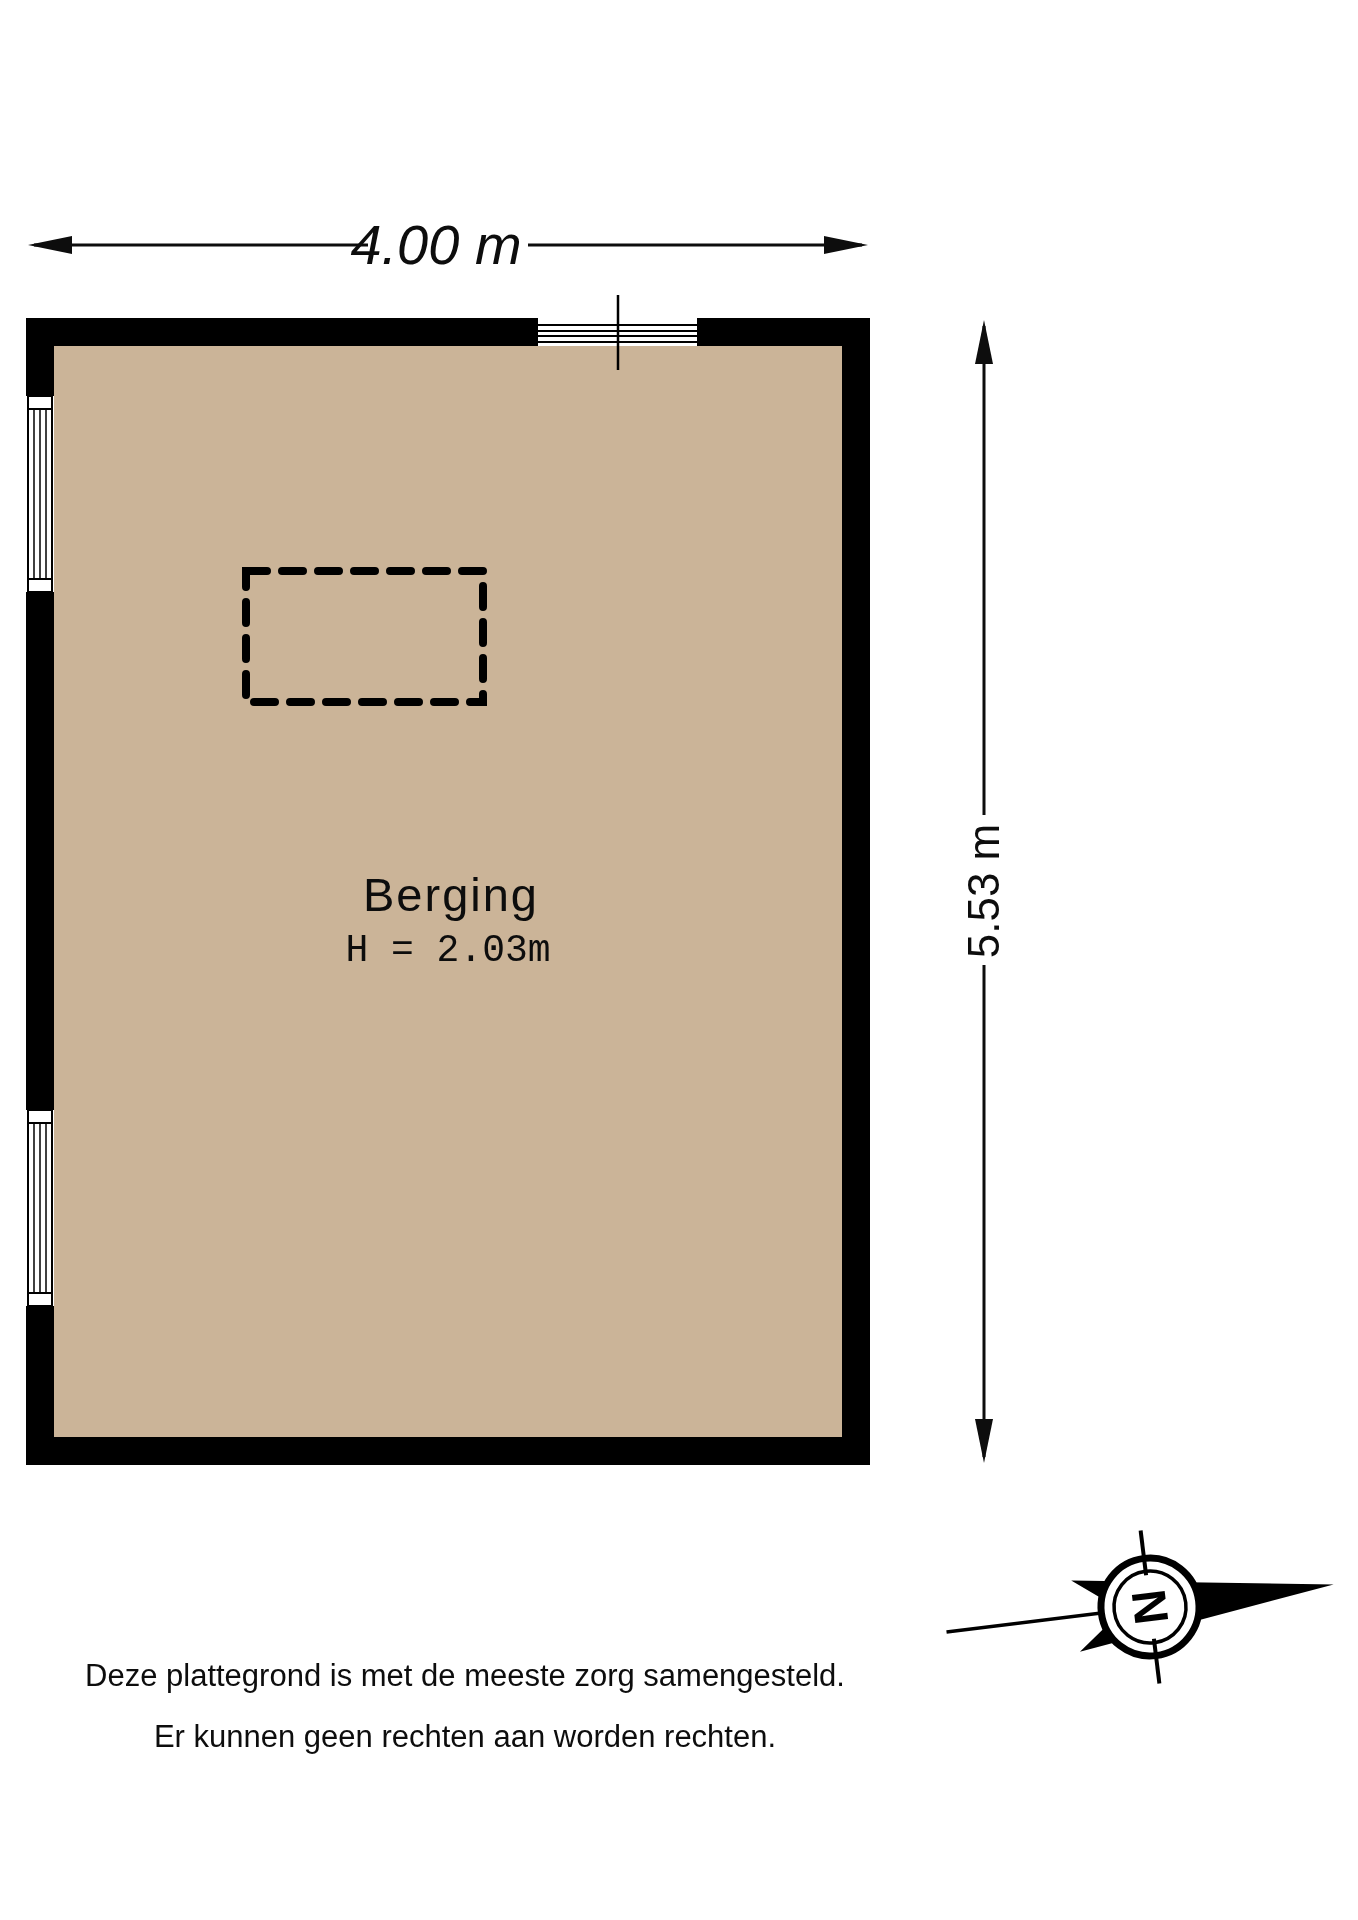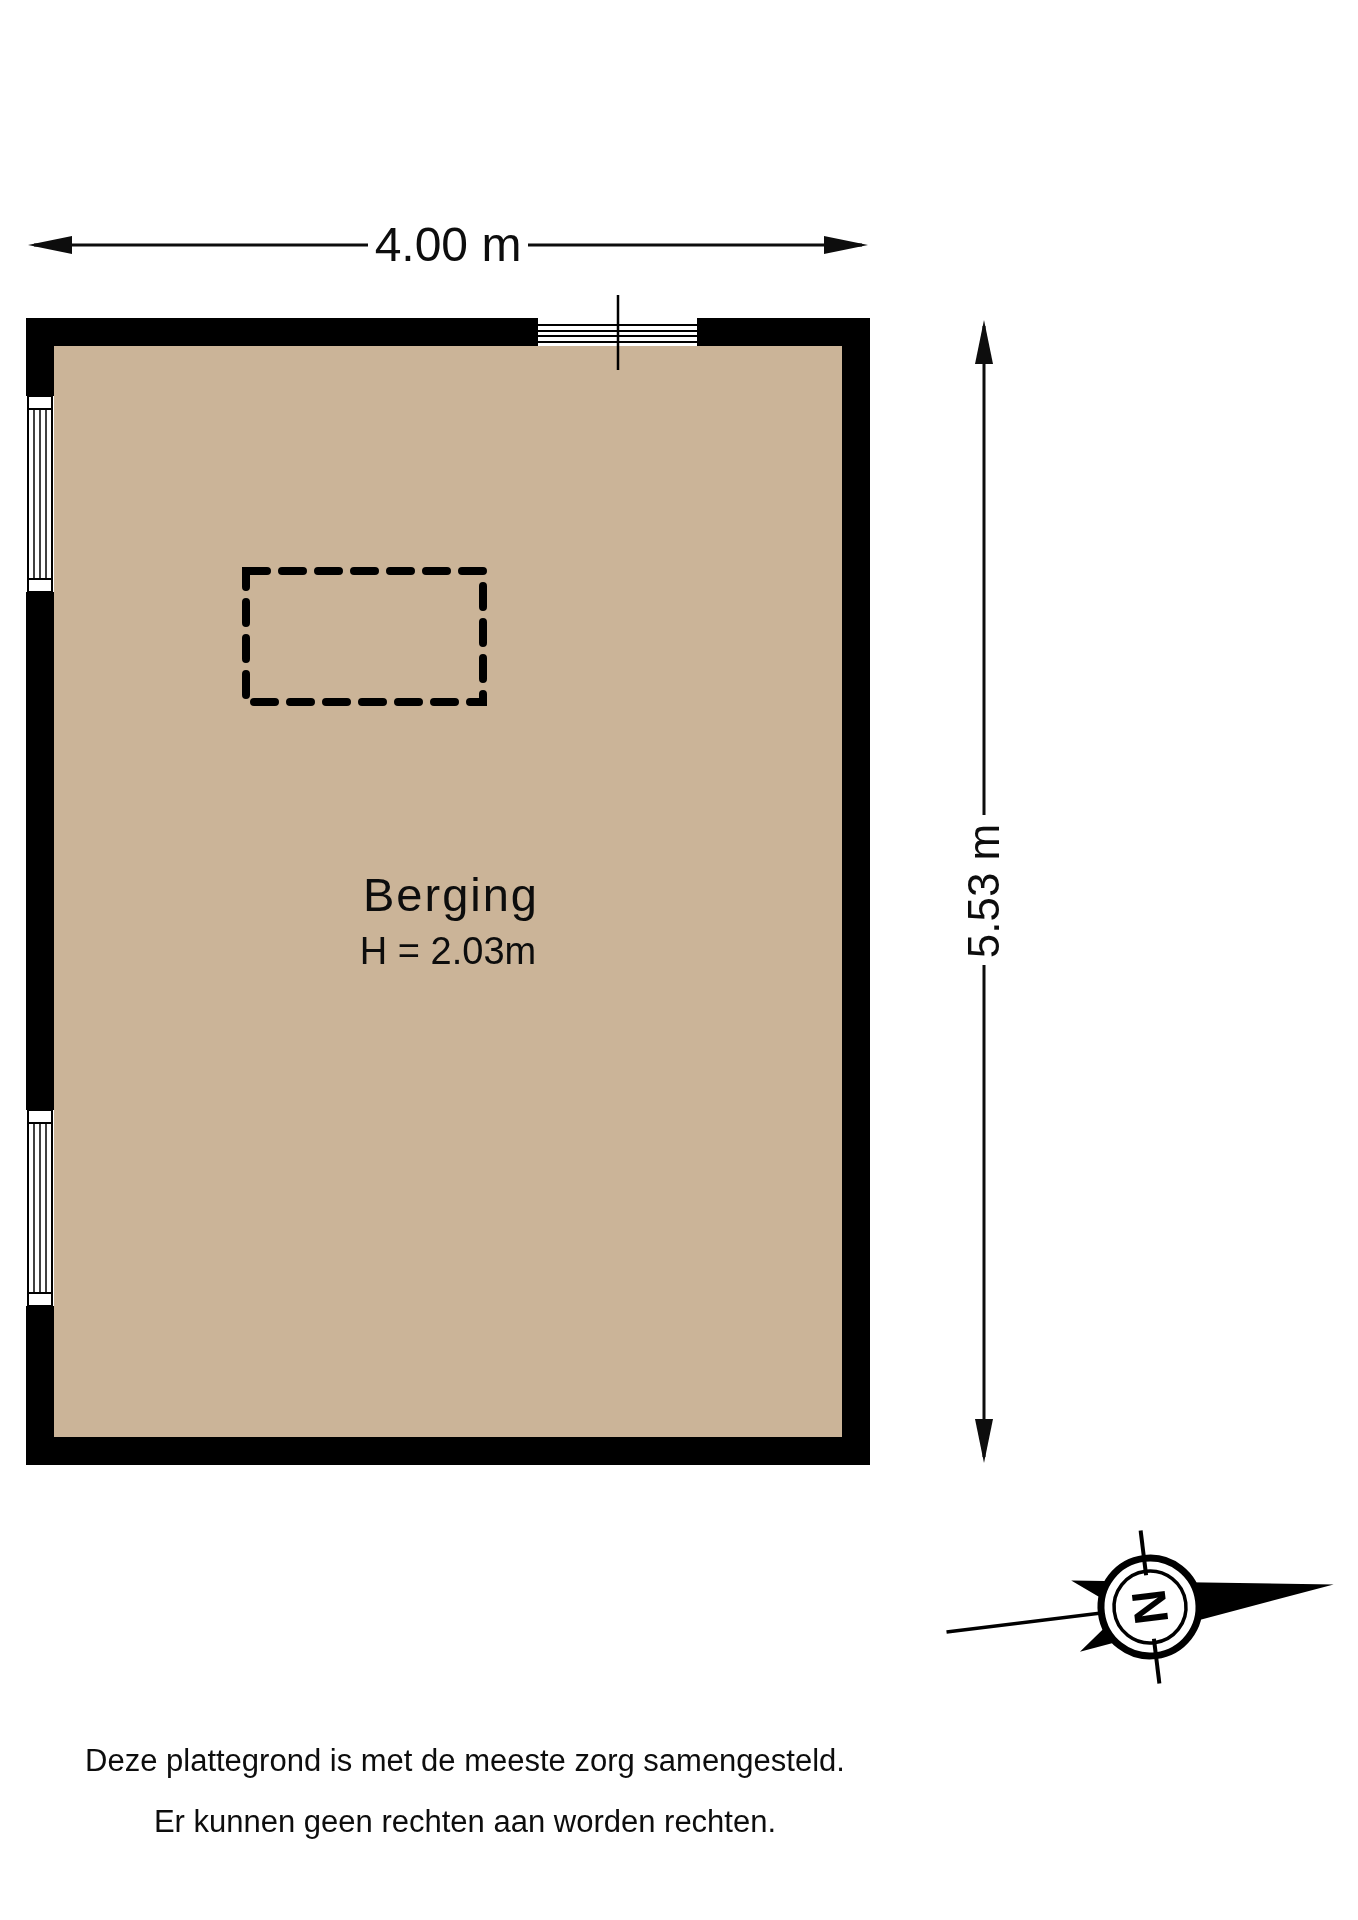--- a/index.html
+++ b/index.html
@@ -1,25 +1,25 @@
 <!DOCTYPE html>
 <html><head>
 <meta charset="utf-8">
 <style>
   html,body{margin:0;padding:0;background:#fff;}
   .page{position:relative;width:1358px;height:1920px;background:#ffffff;
         font-family:"Liberation Sans",sans-serif;color:#111;overflow:hidden;}
   .plan-svg{position:absolute;left:0;top:0;width:1358px;height:1920px;}
   .lbl{position:absolute;text-align:center;white-space:nowrap;color:#0d0d0d;}
-  .dim-h{left:338px;top:218px;width:220px;font-size:48px;line-height:54px;}
+  .dim-h{left:326px;top:218px;width:220px;font-size:56px;line-height:54px;font-style:italic;}
   .dim-v{left:874px;top:869px;width:220px;height:44px;font-size:44px;line-height:44px;
          transform:rotate(-90deg);transform-origin:50% 50%;}
   .room-name{left:301px;top:872px;width:300px;font-size:47px;line-height:46px;letter-spacing:2px;}
-  .room-height{left:298px;top:931px;width:300px;font-size:38px;line-height:40px;}
-  .disclaimer{left:15px;top:1730px;width:900px;font-size:31px;line-height:61px;}
+  .room-height{left:298px;top:931px;width:300px;font-size:38px;line-height:40px;font-family:Liberation Mono, monospace;}
+  .disclaimer{left:15px;top:1645px;width:900px;font-size:31px;line-height:61px;}
 </style>
 </head>
 <body>
 
 <div class="page">
 
   <svg class="plan-svg" viewBox="0 0 1358 1920">
 
     <rect x="54" y="346" width="788" height="1091" fill="#cbb498"></rect>
 

